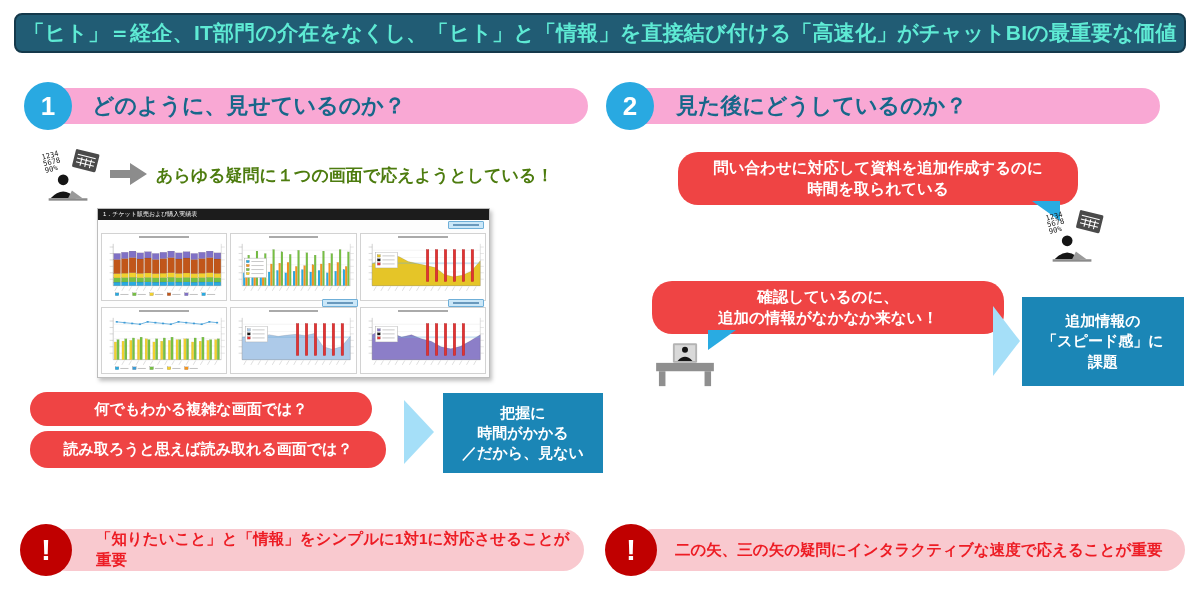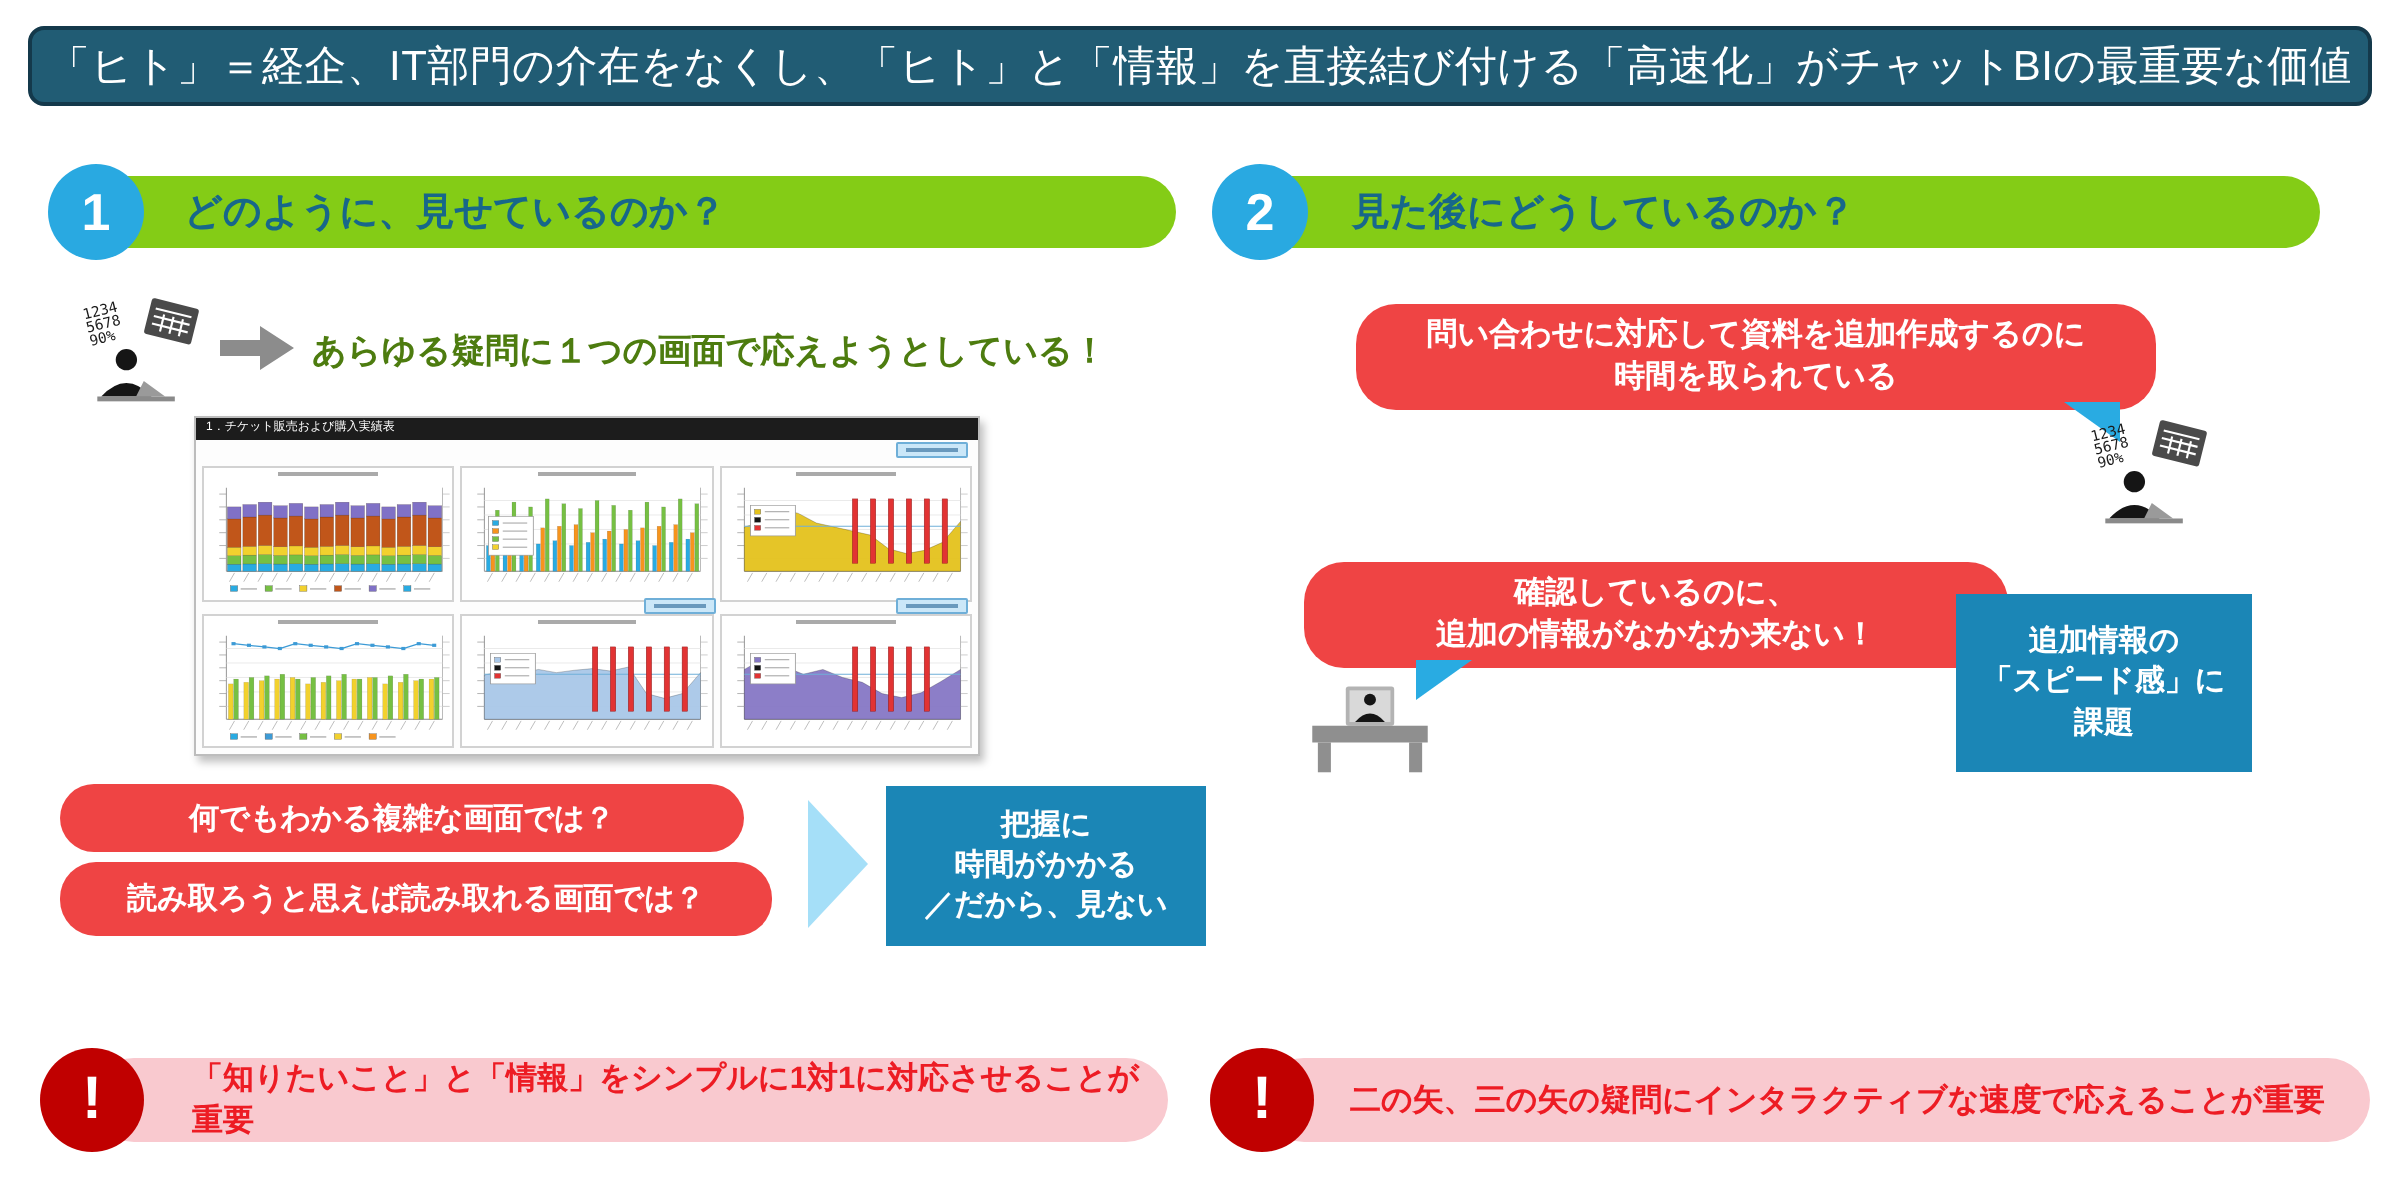--- a/index.html
+++ b/index.html
@@ -2,25 +2,25 @@
 <html><head>
 <meta charset="utf-8">
 <style>
   *{margin:0;padding:0;box-sizing:border-box}
   html,body{width:1200px;height:594px;background:#fff;font-family:"Liberation Sans",sans-serif;overflow:hidden}
   #slide{position:relative;width:1200px;height:594px;background:#fff}
   .abs{position:absolute}
   .preline{white-space:pre-line}
 
   .banner{left:14px;top:13px;width:1172px;height:40px;background:#215C74;border:2px solid #14394B;border-radius:8px;
-          color:#ffffff;font-size:21px;font-weight:400;display:flex;align-items:center;justify-content:center;letter-spacing:0.2px}
+          color:#5eead4;font-size:21px;font-weight:700;display:flex;align-items:center;justify-content:center;letter-spacing:0.2px}
 
   .num-circle{width:48px;height:48px;border-radius:50%;background:#29A9E1;color:#fff;font-size:26px;font-weight:700;
               display:flex;align-items:center;justify-content:center;z-index:3}
-  .sec-pill{height:36px;background:#84cc16;border-radius:18px;color:#17678A;font-size:19px;font-weight:700;
+  .sec-pill{height:36px;background:#f9a8d4;border-radius:18px;color:#17678A;font-size:22px;font-weight:700;
             display:flex;align-items:center;z-index:1}
 
   .claim{font-size:17px;font-weight:700;color:#4d7c0f}
 
   
   .dash{left:97px;top:208px;width:393px;height:170px;background:#fdfdfd;border:1px solid #bdbdbd;box-shadow:2px 3px 4px rgba(0,0,0,.25)}
   .dash-titlebar{position:absolute;left:0;top:0;right:0;height:11px;background:#1c1c1c;color:#fff;font-size:6px;line-height:11px;padding-left:5px;overflow:hidden}
   .dash-grid{position:absolute;left:3px;right:3px;top:24px;bottom:3px;display:grid;grid-template-columns:1fr 1fr 1fr;grid-template-rows:1fr 1fr;gap:6px 3px}
   .panel{background:#fff;border:1px solid #d2d2d2;position:relative}
   .fake-title{position:absolute;top:2px;left:30%;width:40%;height:2px;background:#aaa}
@@ -611,21 +611,21 @@
     <rect x="22" y="10" width="26" height="21" rx="1.5" fill="#b3b3b3"></rect>
     <rect x="24" y="12" width="22" height="17" fill="#d9d9d9"></rect>
     <circle cx="35" cy="17" r="3.2" fill="#151515"></circle>
     <path d="M27 29 Q35 20 43 29 Z" fill="#151515"></path>
     <rect x="4" y="31" width="62" height="9" fill="#8f8f8f"></rect>
     <rect x="7" y="40" width="7" height="16" fill="#8f8f8f"></rect>
     <rect x="56" y="40" width="7" height="16" fill="#8f8f8f"></rect>
   </svg>
 
   <div class="tri tri-right"></div>
-  <div class="darkbox preline" style="left:978px;top:297px;width:148px;height:89px">追加情報の
+  <div class="darkbox preline" style="left:1022px;top:297px;width:162px;height:89px">追加情報の
 「スピード感」に
 課題</div>
 
   <div class="foot-circle" style="left:20px;top:524px">
     <span>!</span>
   </div>
   <div class="foot-pill" style="left:46px;top:529px;width:538px;padding-left:50px">
     <span>「知りたいこと」と「情報」をシンプルに1対1に対応させることが重要</span>
   </div>
 

